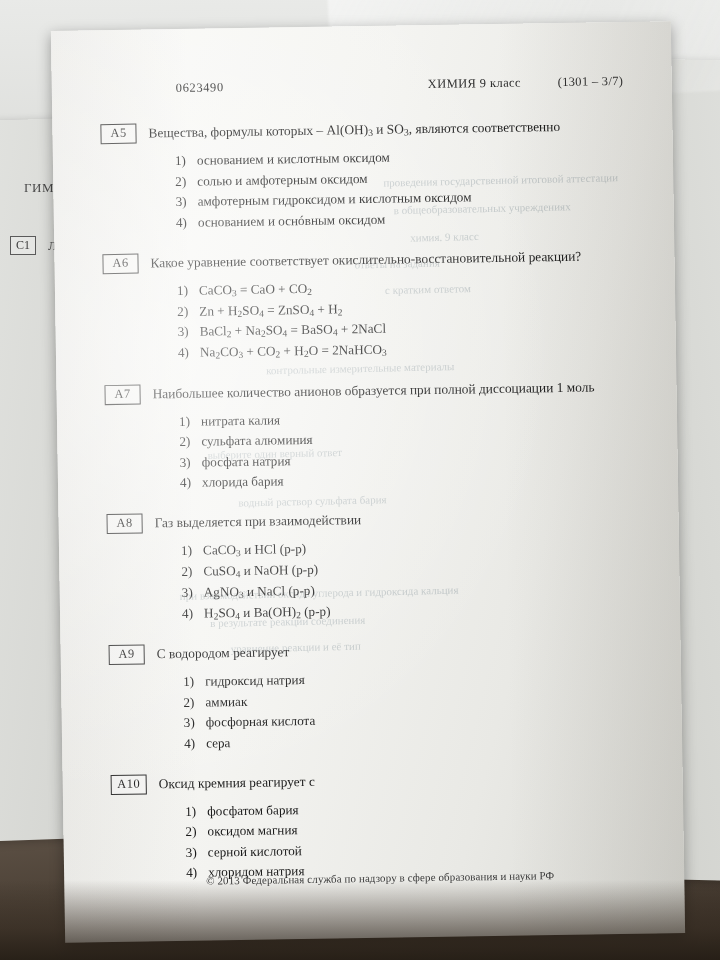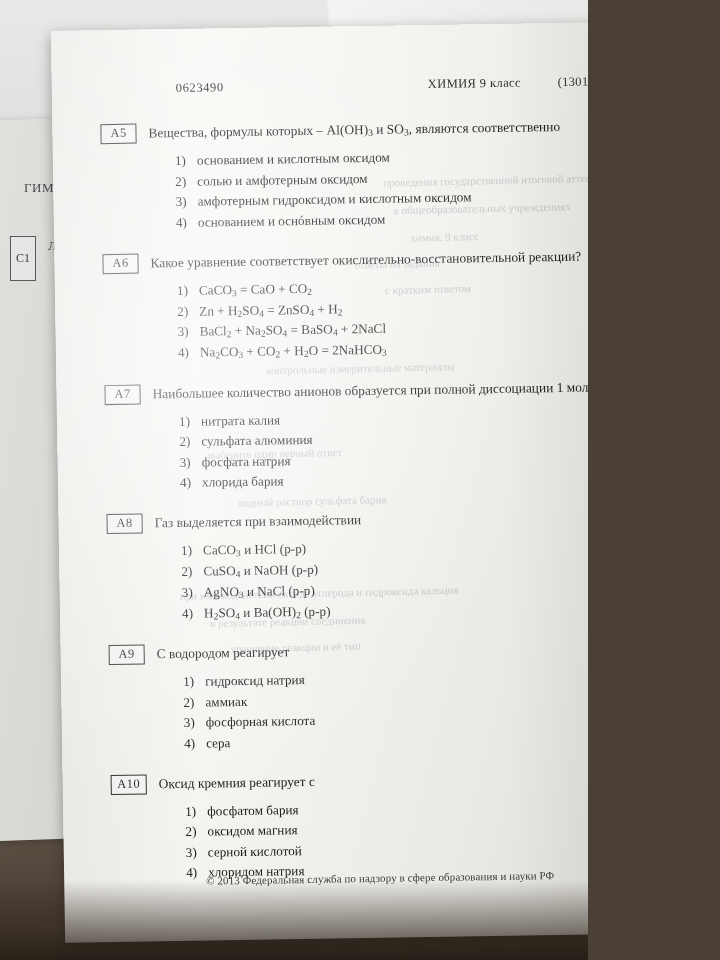--- a/index.html
+++ b/index.html
@@ -10,21 +10,21 @@
     width: 720px;
     height: 960px;
     overflow: hidden;
     background: #4a4036;
     font-family: "Liberation Serif", serif;
   }
 
   
   #photo {
     position: relative;
-    width: 588px;
+    width: 720px;
     height: 960px;
     background: #55493c;
     overflow: hidden;
   }
   .desk {
     position: absolute;
     left: 0; top: 0;
     width: 720px; height: 960px;
     background:
       linear-gradient(175deg, #cfd0ce 0%, #c8c9c6 18%, #b9b7b2 36%, #8d8378 58%, #6d6054 74%, #4e4338 88%, #3b3128 100%);
@@ -74,21 +74,21 @@
   .edge-label {
     position: absolute;
     font-family: "Liberation Serif", serif;
     font-size: 13px;
     color: #4a4a4a;
     letter-spacing: .5px;
   }
   .edge-box {
     position: absolute;
     border: 1px solid #5a5a5a;
-    padding: 14px 5px;
+    padding: 1px 5px;
     font-size: 12px;
     color: #3a3a3a;
     background: rgba(255,255,255,.25);
   }
 
   
   #page {
     position: absolute;
     left: 58px;
     top: 26px;

